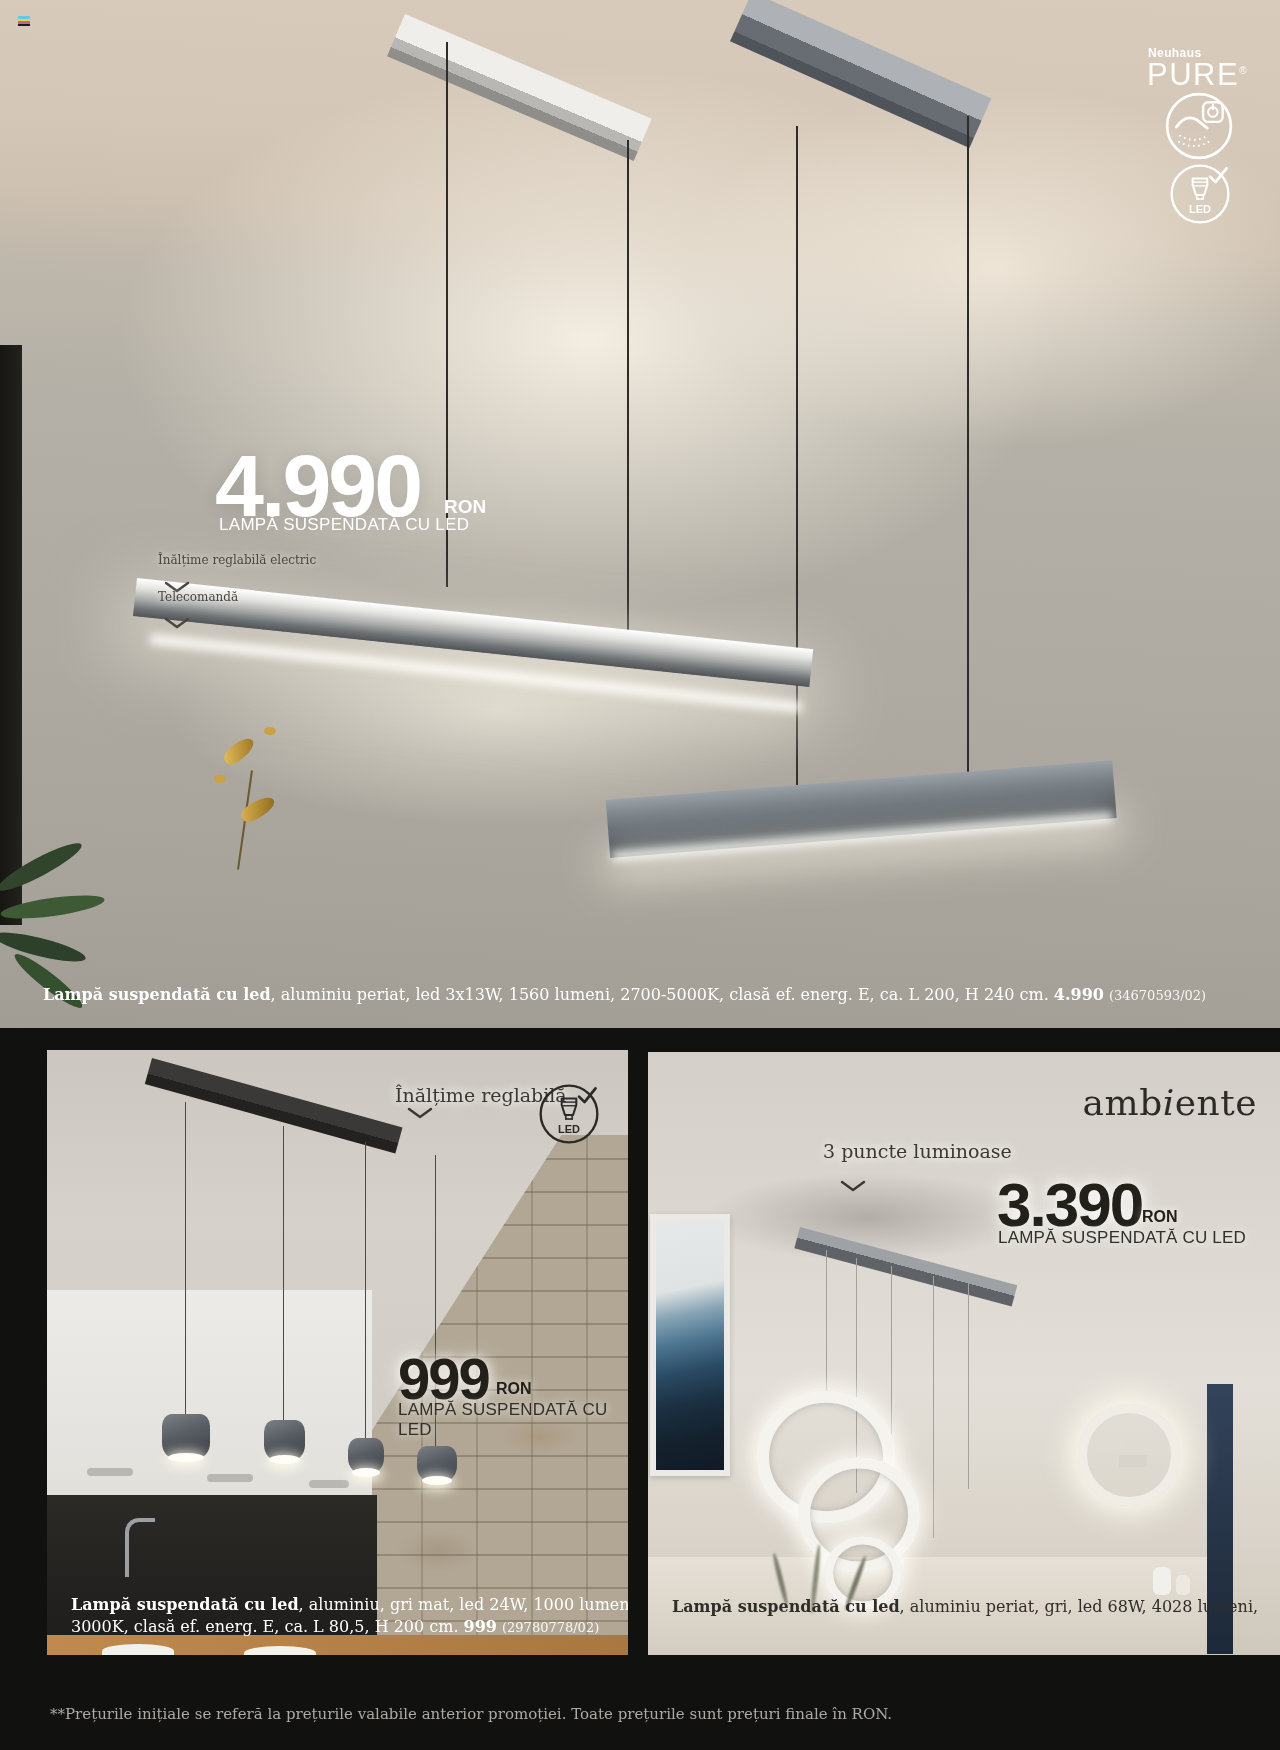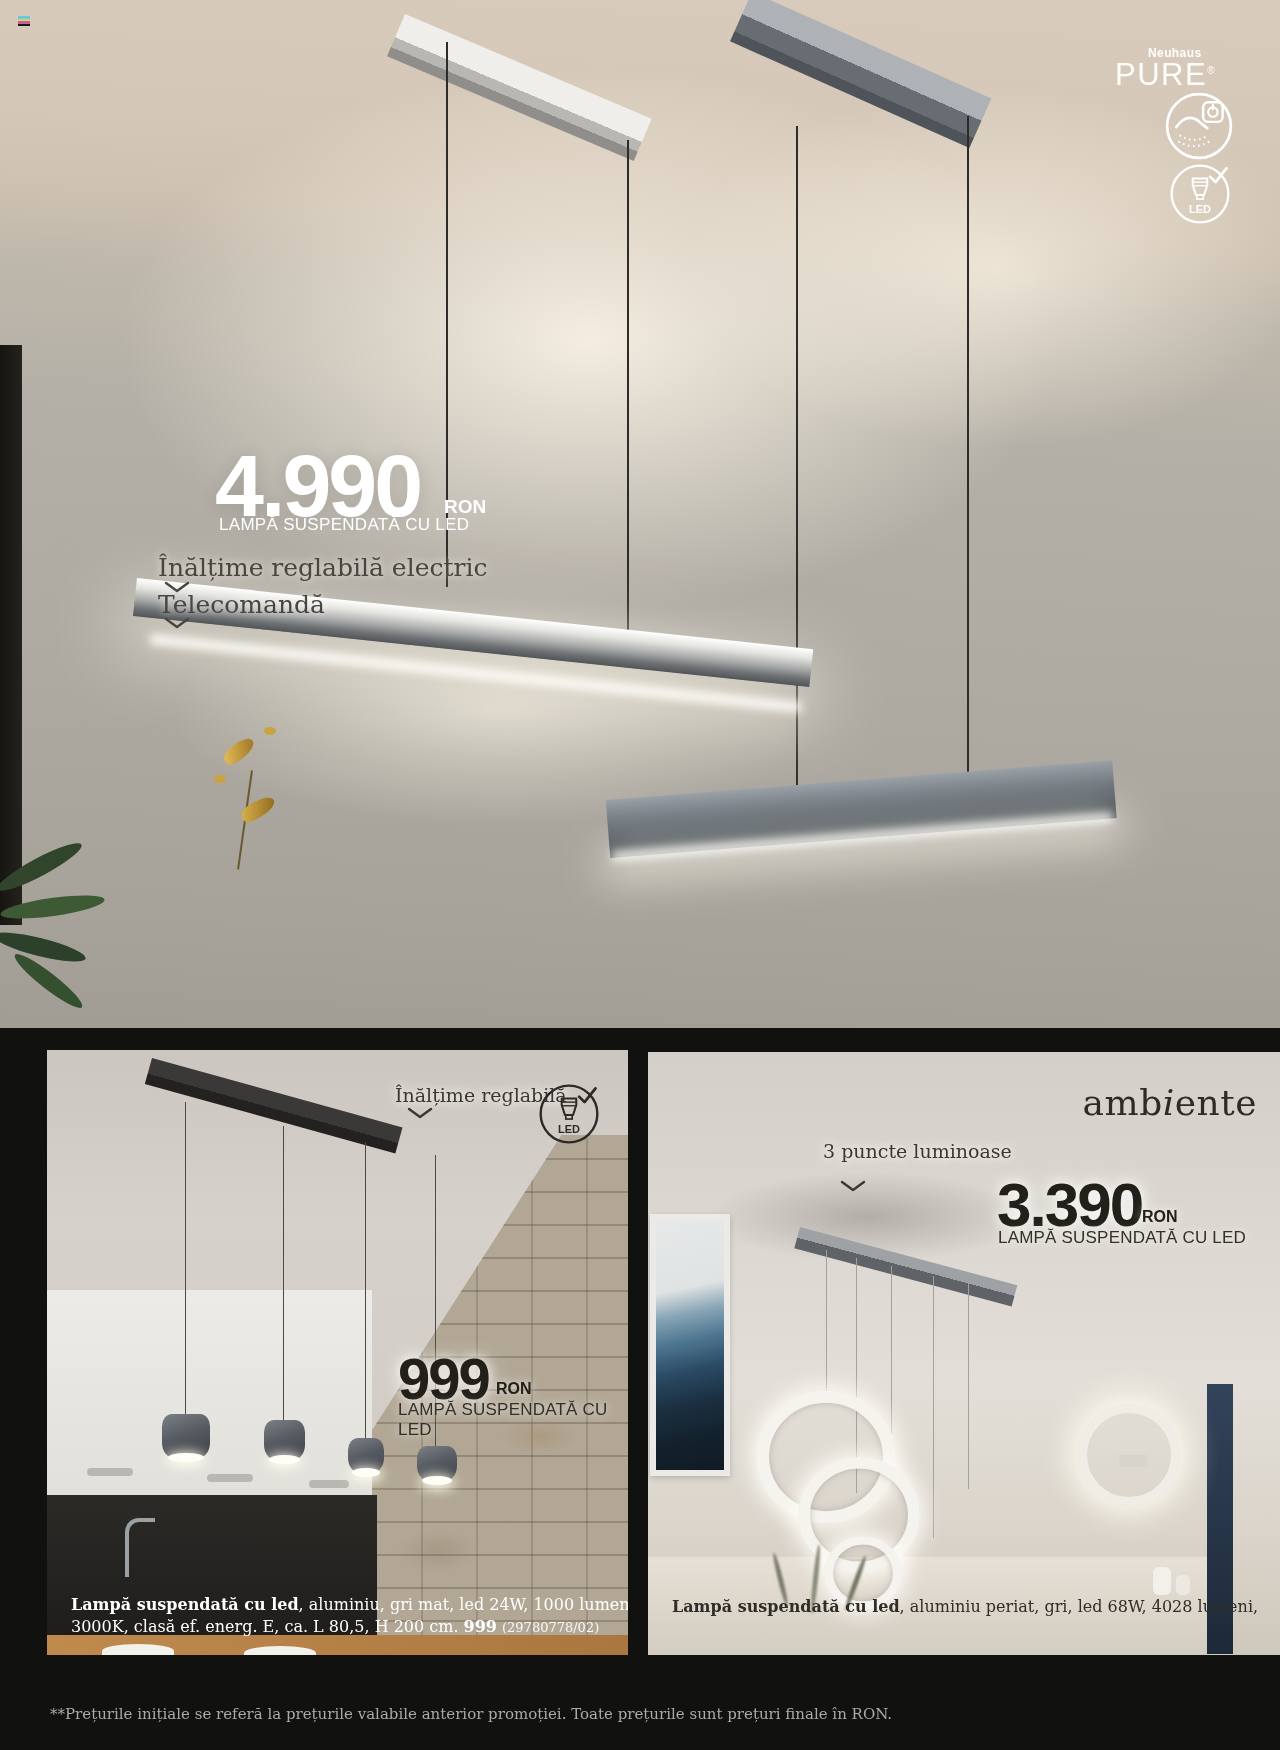--- a/index.html
+++ b/index.html
@@ -12,27 +12,27 @@
       radial-gradient(720px 420px at 46% 33%, rgba(250,243,230,.9), rgba(250,243,230,0) 65%),
       radial-gradient(520px 300px at 78% 26%, rgba(248,240,226,.75), rgba(248,240,226,0) 60%),
       linear-gradient(183deg,#d8cbbb 0%,#d4c7b7 16%,#cec1b1 23%,#beb7ab 30%,#b4b0a7 42%,#aeaaa2 66%,#a7a39a 88%,#a19d94 100%);}
   .regmark{width:12px;height:10px;display:flex;flex-direction:column;}
   .regmark i{flex:1;}
   .wire{background:#2e2c29;width:2px;}
   .canopy{transform-origin:left top;}
   .bar-lamp{transform-origin:left center;}
   .glowline{filter:blur(5px);transform-origin:left center;background:rgba(255,255,250,.95);}
   .brand-maker{color:#fff;font-size:12px;font-weight:bold;letter-spacing:.4px;}
-  .brand-line{color:#fdfdfb;font-size:31px;letter-spacing:1.5px;}
+  .brand-line{color:#fdfdfb;font-size:31px;letter-spacing:1.5px;margin-left:32px;}
   .brand-line sup{font-size:10px;}
   .hero-price{color:#fff;font-size:88px;font-weight:bold;letter-spacing:-3px;line-height:1;
               text-shadow:0 2px 18px rgba(0,0,0,.12);}
   .hero-ron{color:#fff;font-size:19px;font-weight:bold;}
   .hero-type{color:#fff;font-size:17px;letter-spacing:.3px;}
-  .feature{font-family:"DejaVu Serif",serif;font-size:25px;color:#4a453d;
+  .feature{font-family:"DejaVu Serif",serif;font-size:12px;color:#4a453d;
            text-shadow:0 0 8px rgba(255,255,255,.85);}
   .chev{color:#4a453d;}
   .caption{font-family:"DejaVu Serif",serif;font-size:16px;color:#fff;line-height:22px;white-space:nowrap;}
   .caption b{font-weight:bold;}
   .sku{font-size:13px;margin-left:5px;opacity:.92;}
   
   #cards-bg{position:absolute;left:0;top:1028px;width:1280px;height:722px;background:#111110;}
   .card{position:absolute;overflow:hidden;}
   #card1{left:47px;top:1050px;width:581px;height:605px;
     background:linear-gradient(180deg,#cbc7c0 0%,#d6d2cb 28%,#d2cec7 60%,#c9c5be 100%);}
@@ -142,20 +142,23 @@
 
     <div class="abs feature" style="left:158px;top:553px;">Înălțime reglabilă electric</div>
     <svg class="abs chev" style="left:164px;top:581px;" width="26" height="12" viewBox="0 0 26 12">
         <polyline points="2,2 13,10 24,2" fill="none" stroke="currentColor" stroke-width="2.4" stroke-linecap="round" stroke-linejoin="round"></polyline>
       </svg>
     <div class="abs feature" style="left:158px;top:590px;">Telecomandă</div>
     <svg class="abs chev" style="left:164px;top:617px;" width="26" height="12" viewBox="0 0 26 12">
         <polyline points="2,2 13,10 24,2" fill="none" stroke="currentColor" stroke-width="2.4" stroke-linecap="round" stroke-linejoin="round"></polyline>
       </svg>
 
+    <div class="abs caption" style="left:43px;top:984px;">
+      <b>Lampă suspendată cu led</b><span>, aluminiu periat, led 3x13W, 1560 lumeni, 2700-5000K, clasă ef. energ. E, ca. L 200, H 240 cm. </span><b>4.990</b><span class="sku">(34670593/02)</span>
+    </div>
   </div>
 
   <div id="cards-bg"></div>
 
   <div id="card1" class="card">
 
     <div class="abs stone" style="left:264px;top:85px;width:317px;height:520px;clip-path:polygon(79% 0,100% 0,100% 100%,0 100%,0 92%,19% 57%);"></div>
 
     <div class="abs" style="left:0;top:240px;width:325px;height:205px;background:linear-gradient(180deg,#edebe7,#e2e0db);"></div>
     <div class="abs" style="left:40px;top:418px;width:46px;height:8px;border-radius:4px;background:#b9b7b2;"></div>

